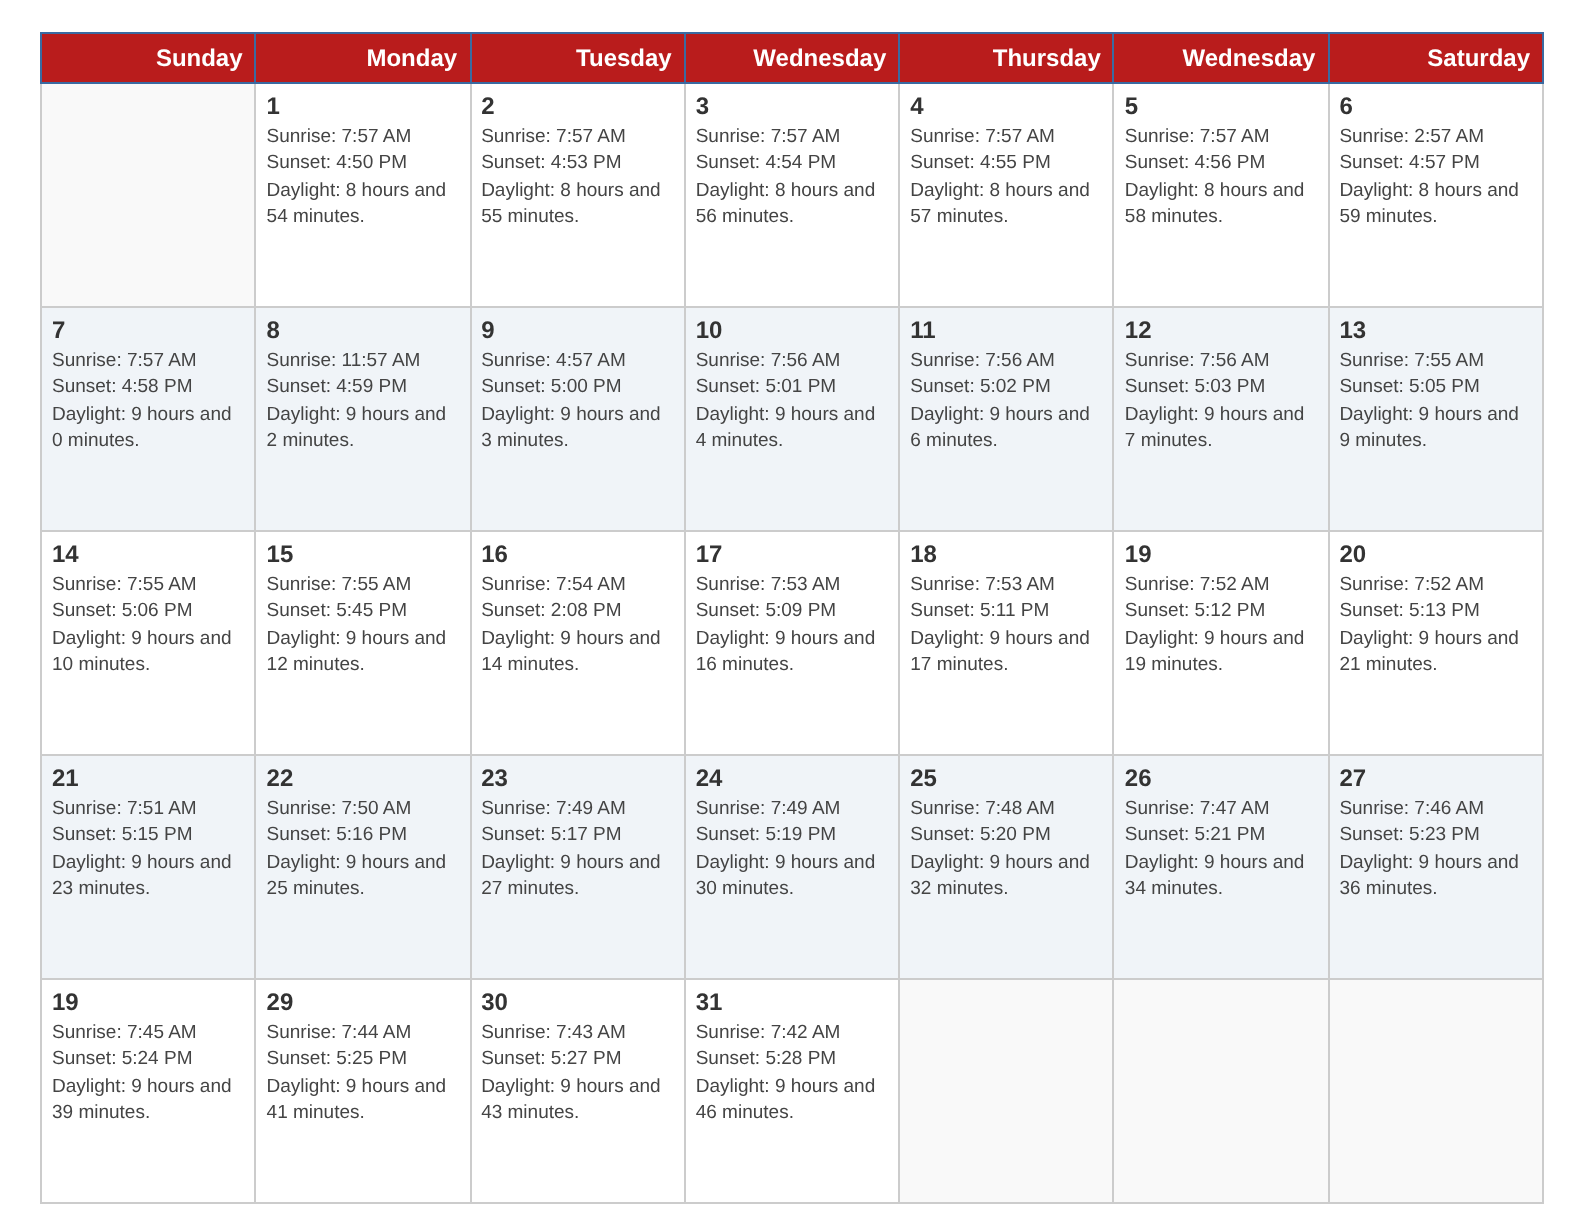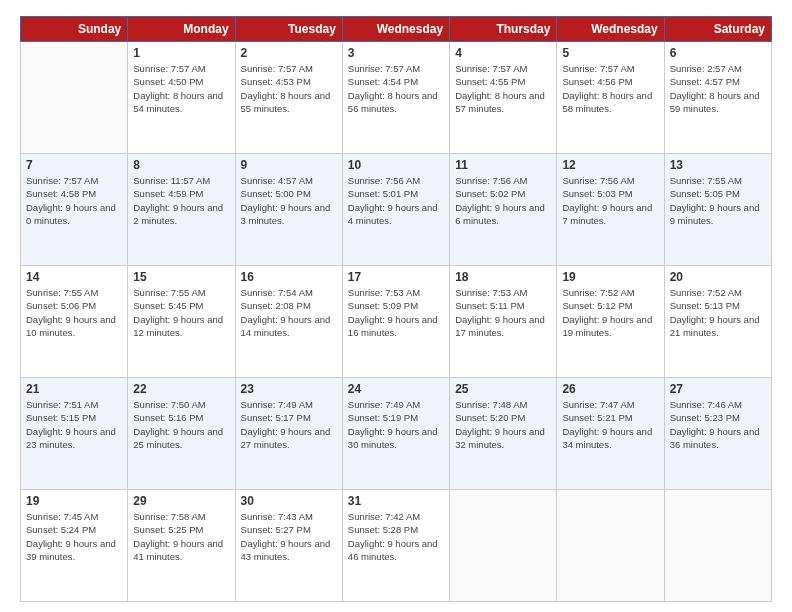--- a/index.html
+++ b/index.html
@@ -313,21 +313,21 @@
         <tr class="row-white">
           <td>
             <span class="day-number">19</span>
             <div class="day-info">Sunrise: 7:45 AM
 Sunset: 5:24 PM
 Daylight: 9 hours
 and 39 minutes.</div>
           </td>
           <td>
             <span class="day-number">29</span>
-            <div class="day-info">Sunrise: 7:58 AM
+            <div class="day-info">Sunrise: 7:44 AM
 Sunset: 5:25 PM
 Daylight: 9 hours
 and 41 minutes.</div>
           </td>
           <td>
             <span class="day-number">30</span>
             <div class="day-info">Sunrise: 7:43 AM
 Sunset: 5:27 PM
 Daylight: 9 hours
 and 43 minutes.</div>

